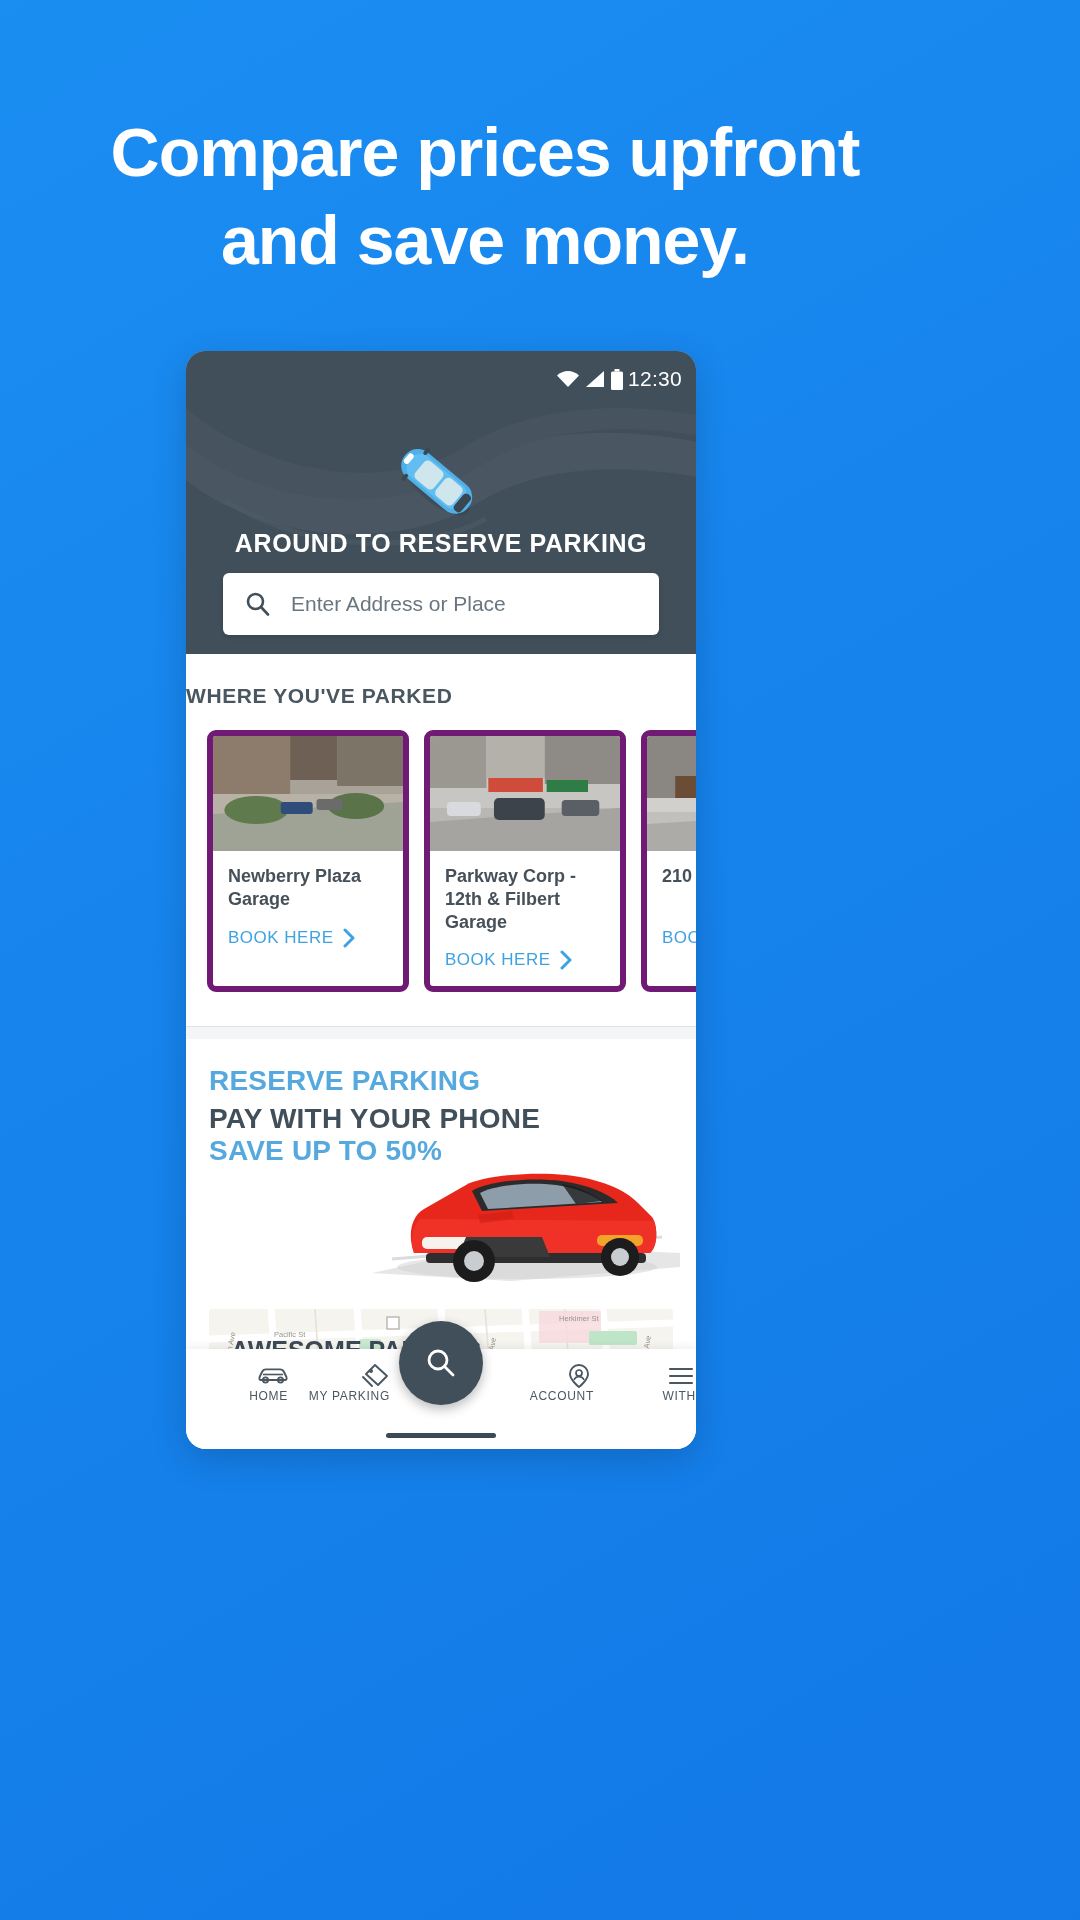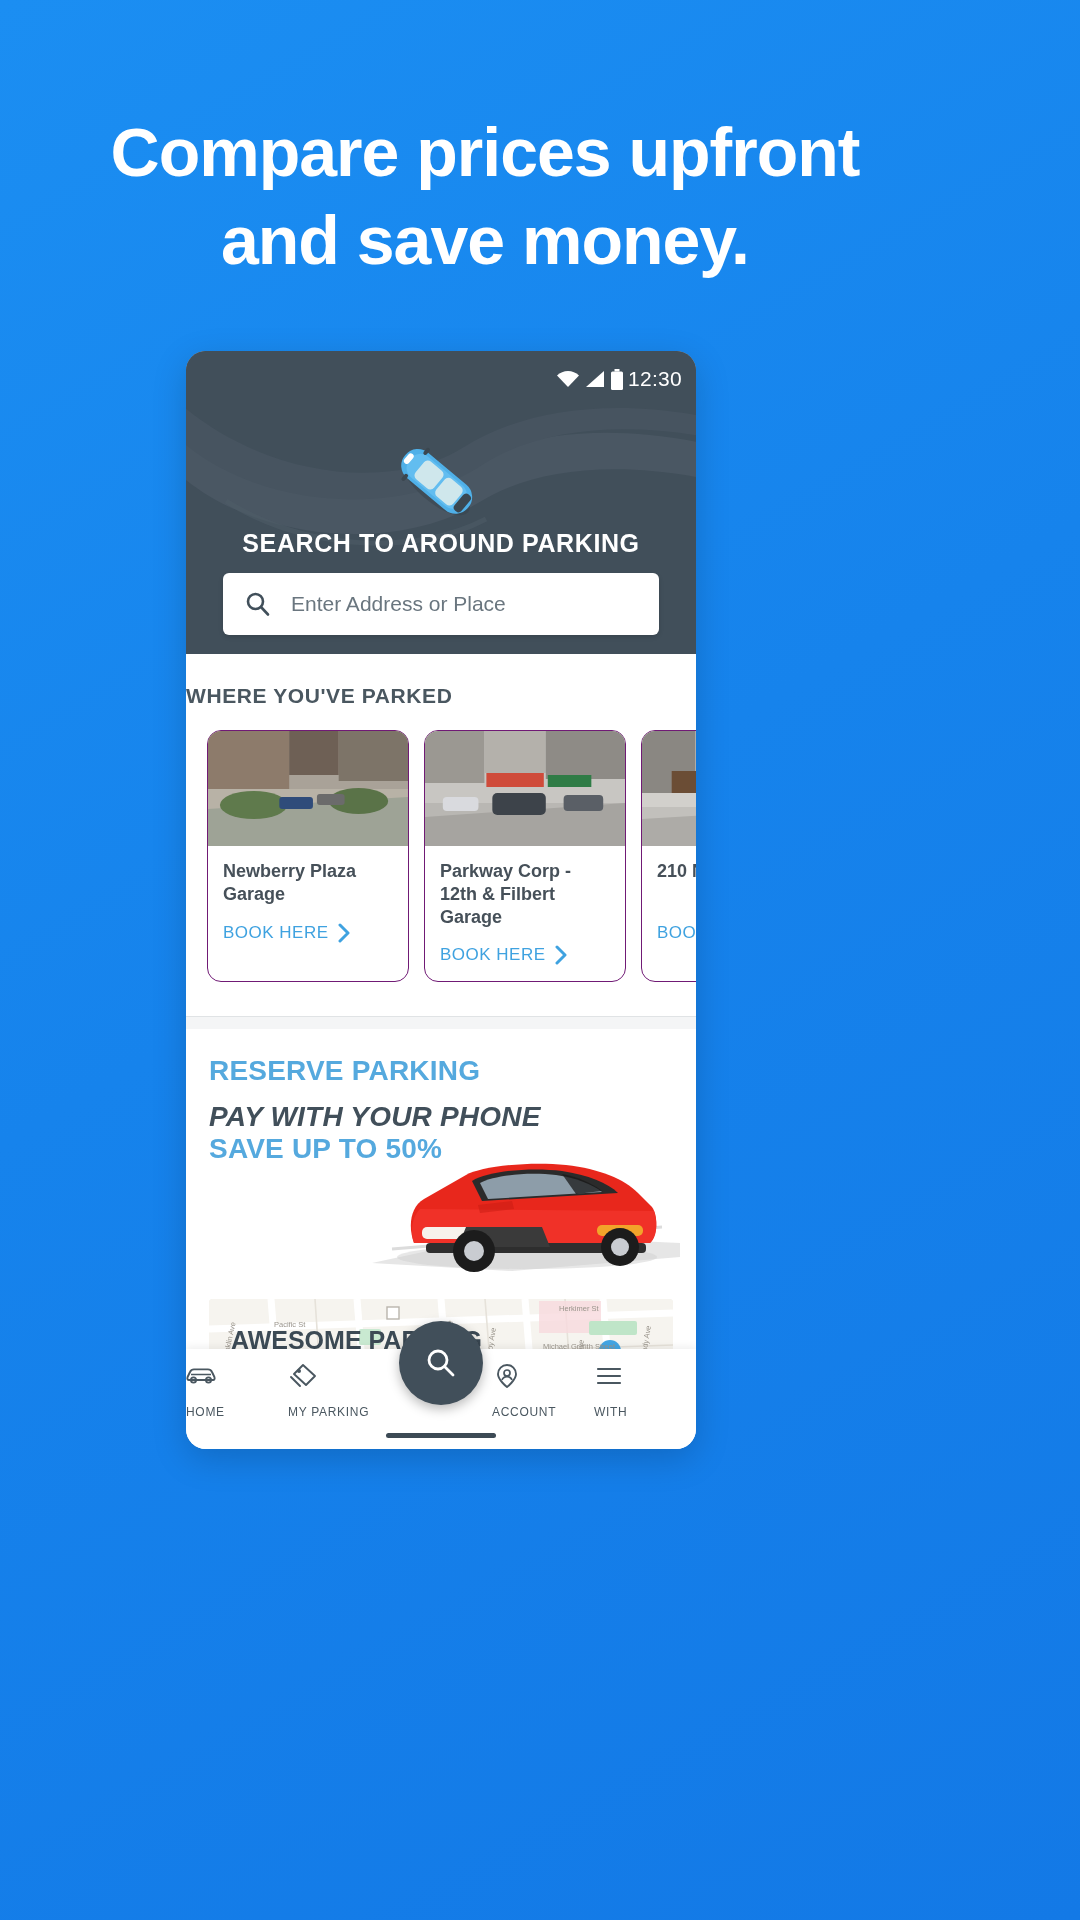--- a/index.html
+++ b/index.html
@@ -69,64 +69,64 @@
   .sec-title {
     color:#4a5760; font-size:21px; font-weight:bold;
     letter-spacing:0.6px; 
   }
   .cards {
     display:flex; gap:15px; margin-top:22px; padding-left:21px;
   }
   .card {
     width:202px; flex:none;
     background:#ffffff;
-    border:1px solid #701a75;
-    border-radius:14px;
+    border:6px solid #701a75;
+    border-radius:9px;
     overflow:hidden;
   }
   .card-img { width:100%; height:115px; position:relative; overflow:hidden; }
   .card-body { padding:14px 15px 16px 15px; }
   .card-name {
     color:#465059; font-size:18px; font-weight:bold;
     line-height:1.28; min-height:47px;
   }
   .card-link {
     margin-top:16px; color:#3fa2e0; font-size:17px; font-weight:normal;
     letter-spacing:0.5px; display:flex; align-items:center; gap:9px;
   }
   .chev { width:13px; height:20px; flex:none; }
 
   .divider { height:1px; background:#e0e3e5; margin-top:34px; }
   .gap-grey { height:12px; background:#f4f5f6; }
 
   
   .promo { position:relative; background:#ffffff; padding:26px 8px 0 23px; height:270px; }
   .promo-l1 { color:#55a9de; font-size:28px; font-weight:bold; letter-spacing:0.2px; }
-  .promo-l2 { color:#414f5a; font-size:28px; font-weight:bold; letter-spacing:0.2px; margin-top:14px;font-style:italic;}
+  .promo-l2 { color:#414f5a; font-size:28px; font-weight:bold; letter-spacing:0.2px; margin-top:6px;}
   .promo-l3 { color:#55a9de; font-size:28px; font-weight:bold; letter-spacing:0.2px; margin-top:0;}
   .promo-car { position:absolute; right:14px; bottom:18px; width:320px; height:150px; }
 
   
   .mapblock { position:relative; margin:0 23px; height:150px; overflow:hidden;
               border-radius:4px; background:#f2f1ec; }
   .map-svg { position:absolute; left:0; top:0; width:100%; height:100%; }
   .map-text {
     position:absolute; left:22px; top:26px;
     color:#3c4a55; font-size:25px; font-weight:bold; line-height:1.2;
   }
 
   
   .navbar {
     position:absolute; left:0; bottom:0; width:100%; height:100px;
     background:#ffffff; display:flex; align-items:flex-start;
     padding-top:14px; box-shadow:0 -2px 8px rgba(0,0,0,0.07);
   }
   .nav-item {
     flex:1; display:flex; flex-direction:column;
-    align-items:flex-start; gap:16px;
+    align-items:flex-end; gap:0;
   }
   .nav-item.spacer { visibility:hidden; }
   .nav-ic { width:30px; height:26px; }
   .nav-lb { font-size:12px; color:#4a5760; letter-spacing:0.7px; }
 
   .fab {
     position:absolute; left:50%; margin-left:-42px; bottom:44px;
     width:84px; height:84px; border-radius:50%;
     background:#414f5a; display:flex; align-items:center; justify-content:center;
     box-shadow:0 4px 12px rgba(0,0,0,0.28); z-index:10;
@@ -178,21 +178,21 @@
       <svg class="ico-sig" viewBox="0 0 22 18">
         <path d="M20 1 L20 17 L2 17 Z" fill="#ffffff"></path>
       </svg>
       <svg class="ico-bat" viewBox="0 0 14 21">
         <rect x="4.5" y="0" width="5" height="2.5" fill="#ffffff"></rect>
         <rect x="1" y="2.5" width="12" height="18.5" rx="1.5" fill="#ffffff"></rect>
       </svg>
       <span class="st-time">12:30</span>
     </div>
 
-    <div class="search-title">SEARCH TO AROUND PARKING</div>
+    <div class="search-title">AROUND TO RESERVE PARKING</div>
 
     <div class="search-box">
       <svg class="mag" viewBox="0 0 26 26">
         <circle cx="10.5" cy="10.5" r="7.5" stroke="#414f5a" stroke-width="2.6" fill="none"></circle>
         <line x1="16" y1="16" x2="23" y2="23.5" stroke="#414f5a" stroke-width="2.6" stroke-linecap="round"></line>
       </svg>
       <span class="search-ph">Enter Address or Place</span>
     </div>
   </div>
 

